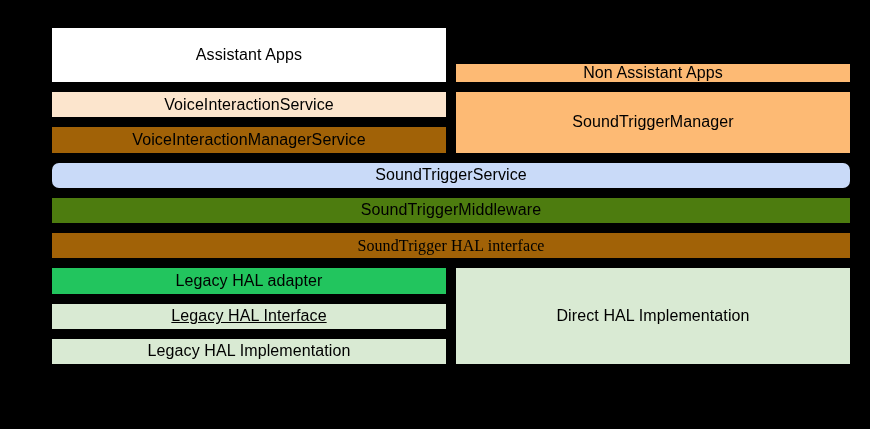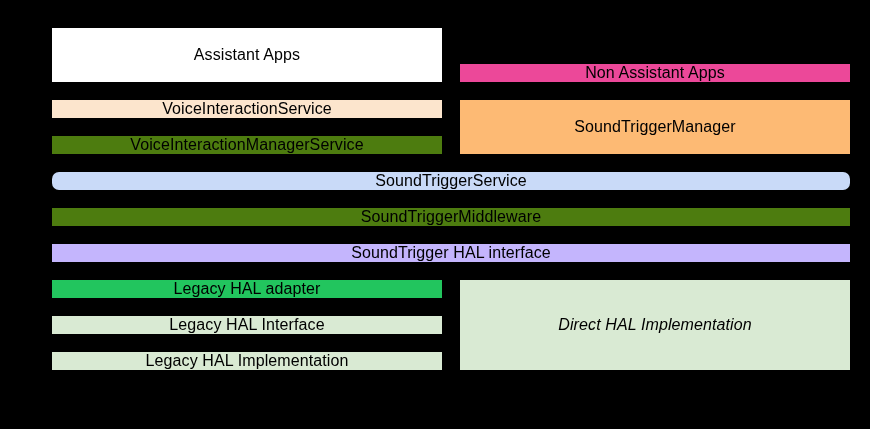--- a/index.html
+++ b/index.html
@@ -13,21 +13,21 @@
   }
   .diagram {
     position: absolute;
     left: 52px;
     top: 28px;
     width: 798px;
     height: 336px;
     display: grid;
     grid-template-columns: 1fr 1fr;
     grid-template-rows: repeat(9, 1fr);
-    gap: 18px;
+    gap: 10px;
     background: #000000;
   }
   .cell {
     display: flex;
     align-items: center;
     justify-content: center;
     font-size: 16px;
     color: #000000;
     letter-spacing: 0.1px;
     background: #ffffff;
@@ -36,33 +36,33 @@
   
   .c-assistant          { grid-column: 1; grid-row: 1; }
   .c-non-assistant      { grid-column: 2; grid-row: 1; }
   .c-vis                { grid-column: 1; grid-row: 2; }
   .c-vims               { grid-column: 1; grid-row: 3; }
   .c-stm                { grid-column: 2; grid-row: 2 / span 2; }
   .c-sts                { grid-column: 1 / span 2; grid-row: 4; }
   .c-stmw               { grid-column: 1 / span 2; grid-row: 5; }
   .c-sthal              { grid-column: 1 / span 2; grid-row: 6; }
   .c-legacy-adapter     { grid-column: 1; grid-row: 7; }
-  .c-legacy-interface   { grid-column: 1; grid-row: 8; }
+  .c-legacy-interface   { grid-column: 1; grid-row: 8; text-decoration: underline; }
   .c-legacy-impl        { grid-column: 1; grid-row: 9; }
-  .c-direct-impl        { grid-column: 2; grid-row: 7 / span 3; font-style: italic; }
+  .c-direct-impl        { grid-column: 2; grid-row: 7 / span 3; }
 </style>
 </head>
 <body style="background: rgb(0, 0, 0);">
 
 <div class="diagram">
   <div class="cell c-assistant" style="background: rgb(255, 255, 255);">Assistant Apps</div>
-  <div class="cell c-non-assistant" style="background: #ec4899; margin-top: 36px;">Non Assistant Apps</div>
+  <div class="cell c-non-assistant" style="background: #fdba74; margin-top: 36px;">Non Assistant Apps</div>
   <div class="cell c-vis" style="background: rgb(252, 229, 205);">VoiceInteractionService</div>
-  <div class="cell c-vims" style="background: #4d7c0f;">VoiceInteractionManagerService</div>
+  <div class="cell c-vims" style="background: #a16207;">VoiceInteractionManagerService</div>
   <div class="cell c-stm" style="background: #fdba74;">SoundTriggerManager</div>
   <div class="cell c-sts" style="background: rgb(201, 218, 248); border-radius: 7px;">SoundTriggerService</div>
   <div class="cell c-stmw" style="background: #4d7c0f;">SoundTriggerMiddleware</div>
-  <div class="cell c-sthal" style="background: #c4b5fd;">SoundTrigger HAL interface</div>
+  <div class="cell c-sthal" style="background: #a16207; font-family: Liberation Serif, serif;">SoundTrigger HAL interface</div>
   <div class="cell c-legacy-adapter" style="background: #22c55e;">Legacy HAL adapter</div>
   <div class="cell c-legacy-interface" style="background: rgb(217, 234, 211);">Legacy HAL Interface</div>
   <div class="cell c-legacy-impl" style="background: rgb(217, 234, 211); text-align: right;">Legacy HAL Implementation</div>
   <div class="cell c-direct-impl" style="background: rgb(217, 234, 211);">Direct HAL Implementation</div>
 </div>
 
 </body></html>

